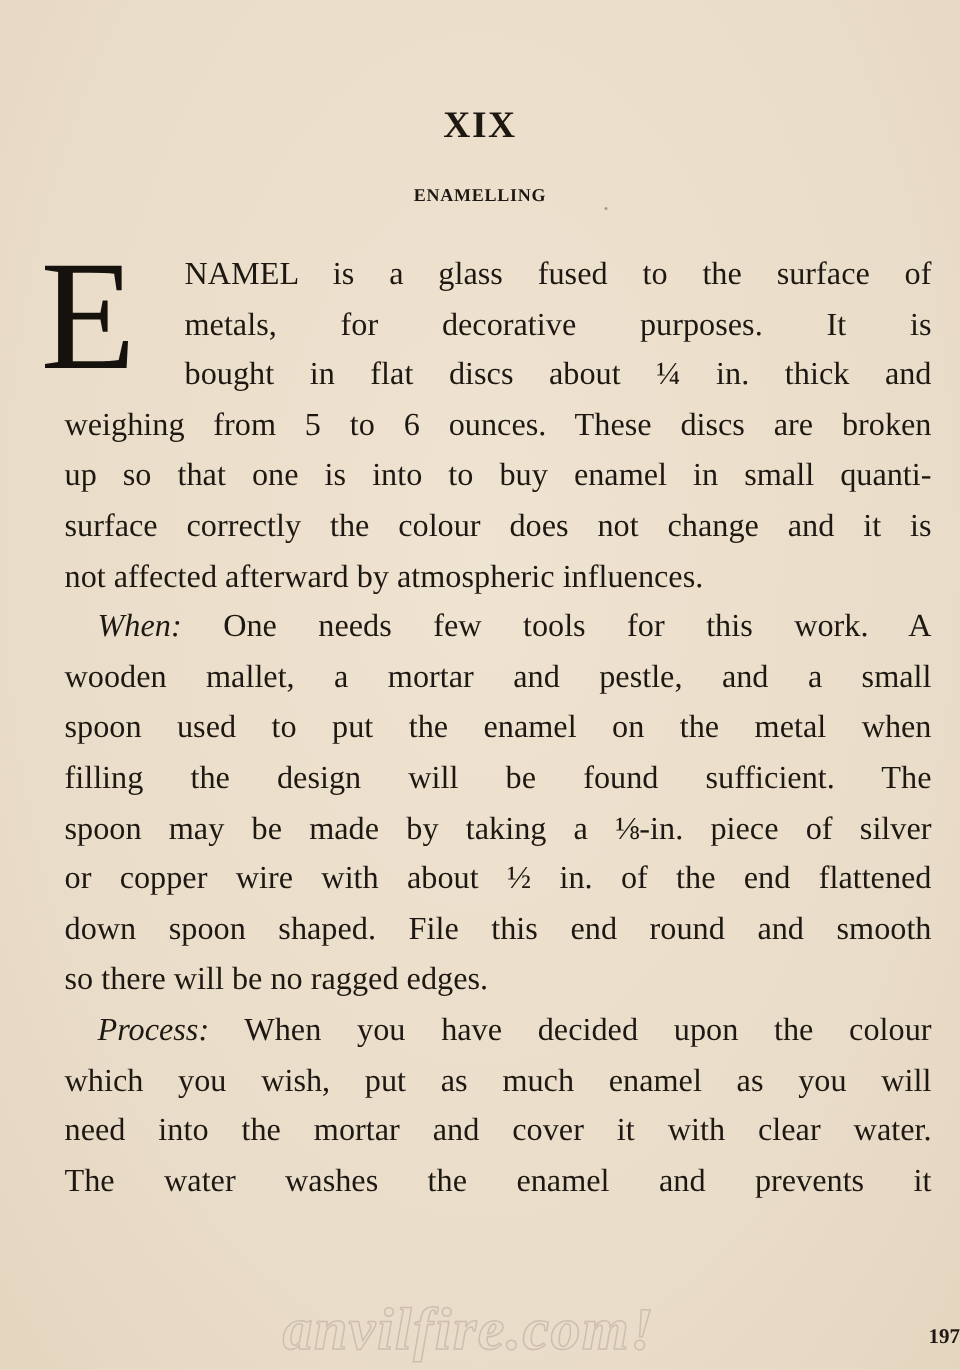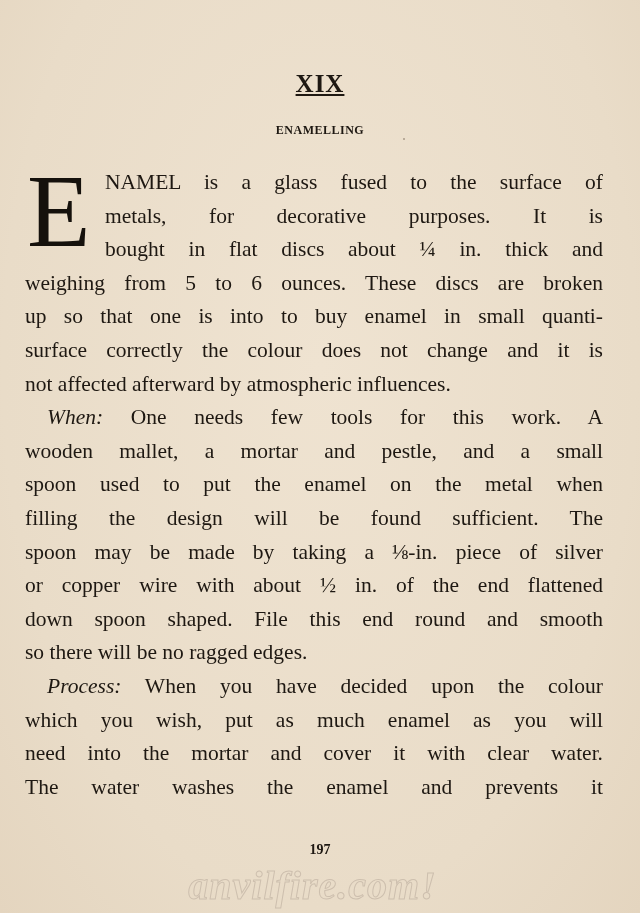--- a/index.html
+++ b/index.html
@@ -7,44 +7,44 @@
     width:640px; height:913px; overflow:hidden;
     background:#ecdfcc;
     background-image: radial-gradient(ellipse at 50% 40%, #efe3d1 0%, #e9dcc8 70%, #e4d5bf 100%);
     font-family:"Liberation Serif","DejaVu Serif",serif;
     color:#1e1812;
     position:relative;
   }
   .page { position:absolute; left:0; top:0; width:640px; height:913px; }
   .chapter-num {
     position:absolute; top:70px; left:0; width:640px; text-align:center;
-    font-size:25px; font-weight:bold; letter-spacing:1px;text-decoration:underline;
+    font-size:25px; font-weight:bold; letter-spacing:1px;
   }
   .chapter-title {
     position:absolute; top:123px; left:0; width:640px; text-align:center;
     font-size:12px; font-weight:bold; letter-spacing:0.5px;
   }
   .dot { position:absolute; top:138px; left:403px; width:2px; height:2px; background:#a89a88; border-radius:50%; }
   .body {
-    position:absolute; left:25px; top:166px; width:578px;
+    position:absolute; left:43px; top:166px; width:578px;
     font-size:21.5px; line-height:33.6px;
   }
   .line { display:block; white-space:nowrap; text-align:justify; text-align-last:justify; height:33.6px; }
   .line.last { text-align-last:left; }
   .indent { padding-left:22px; }
   .dropcap {
     position:absolute; left:27px; top:170px;
     font-size:104px; line-height:82px; font-weight:normal;
     font-family:"Liberation Serif","DejaVu Serif",serif;
     color:#15110c;
   }
   .dc-line { padding-left:80px; }
   .it { font-style:italic; }
   .page-num {
-    position:absolute; top:842px; left:0; width:640px; text-align:center;
+    position:absolute; top:884px; left:0; width:640px; text-align:right;
     font-size:14px; font-weight:bold;
   }
   .watermark {
     position:absolute; top:862px; left:0; width:625px; text-align:center;
     font-size:40px; font-style:italic; font-weight:bold;
     font-family:"Liberation Serif","DejaVu Serif",serif;
     color:transparent; -webkit-text-stroke:1px #cdbfae; letter-spacing:1px;
   }
 </style>
 </head>

